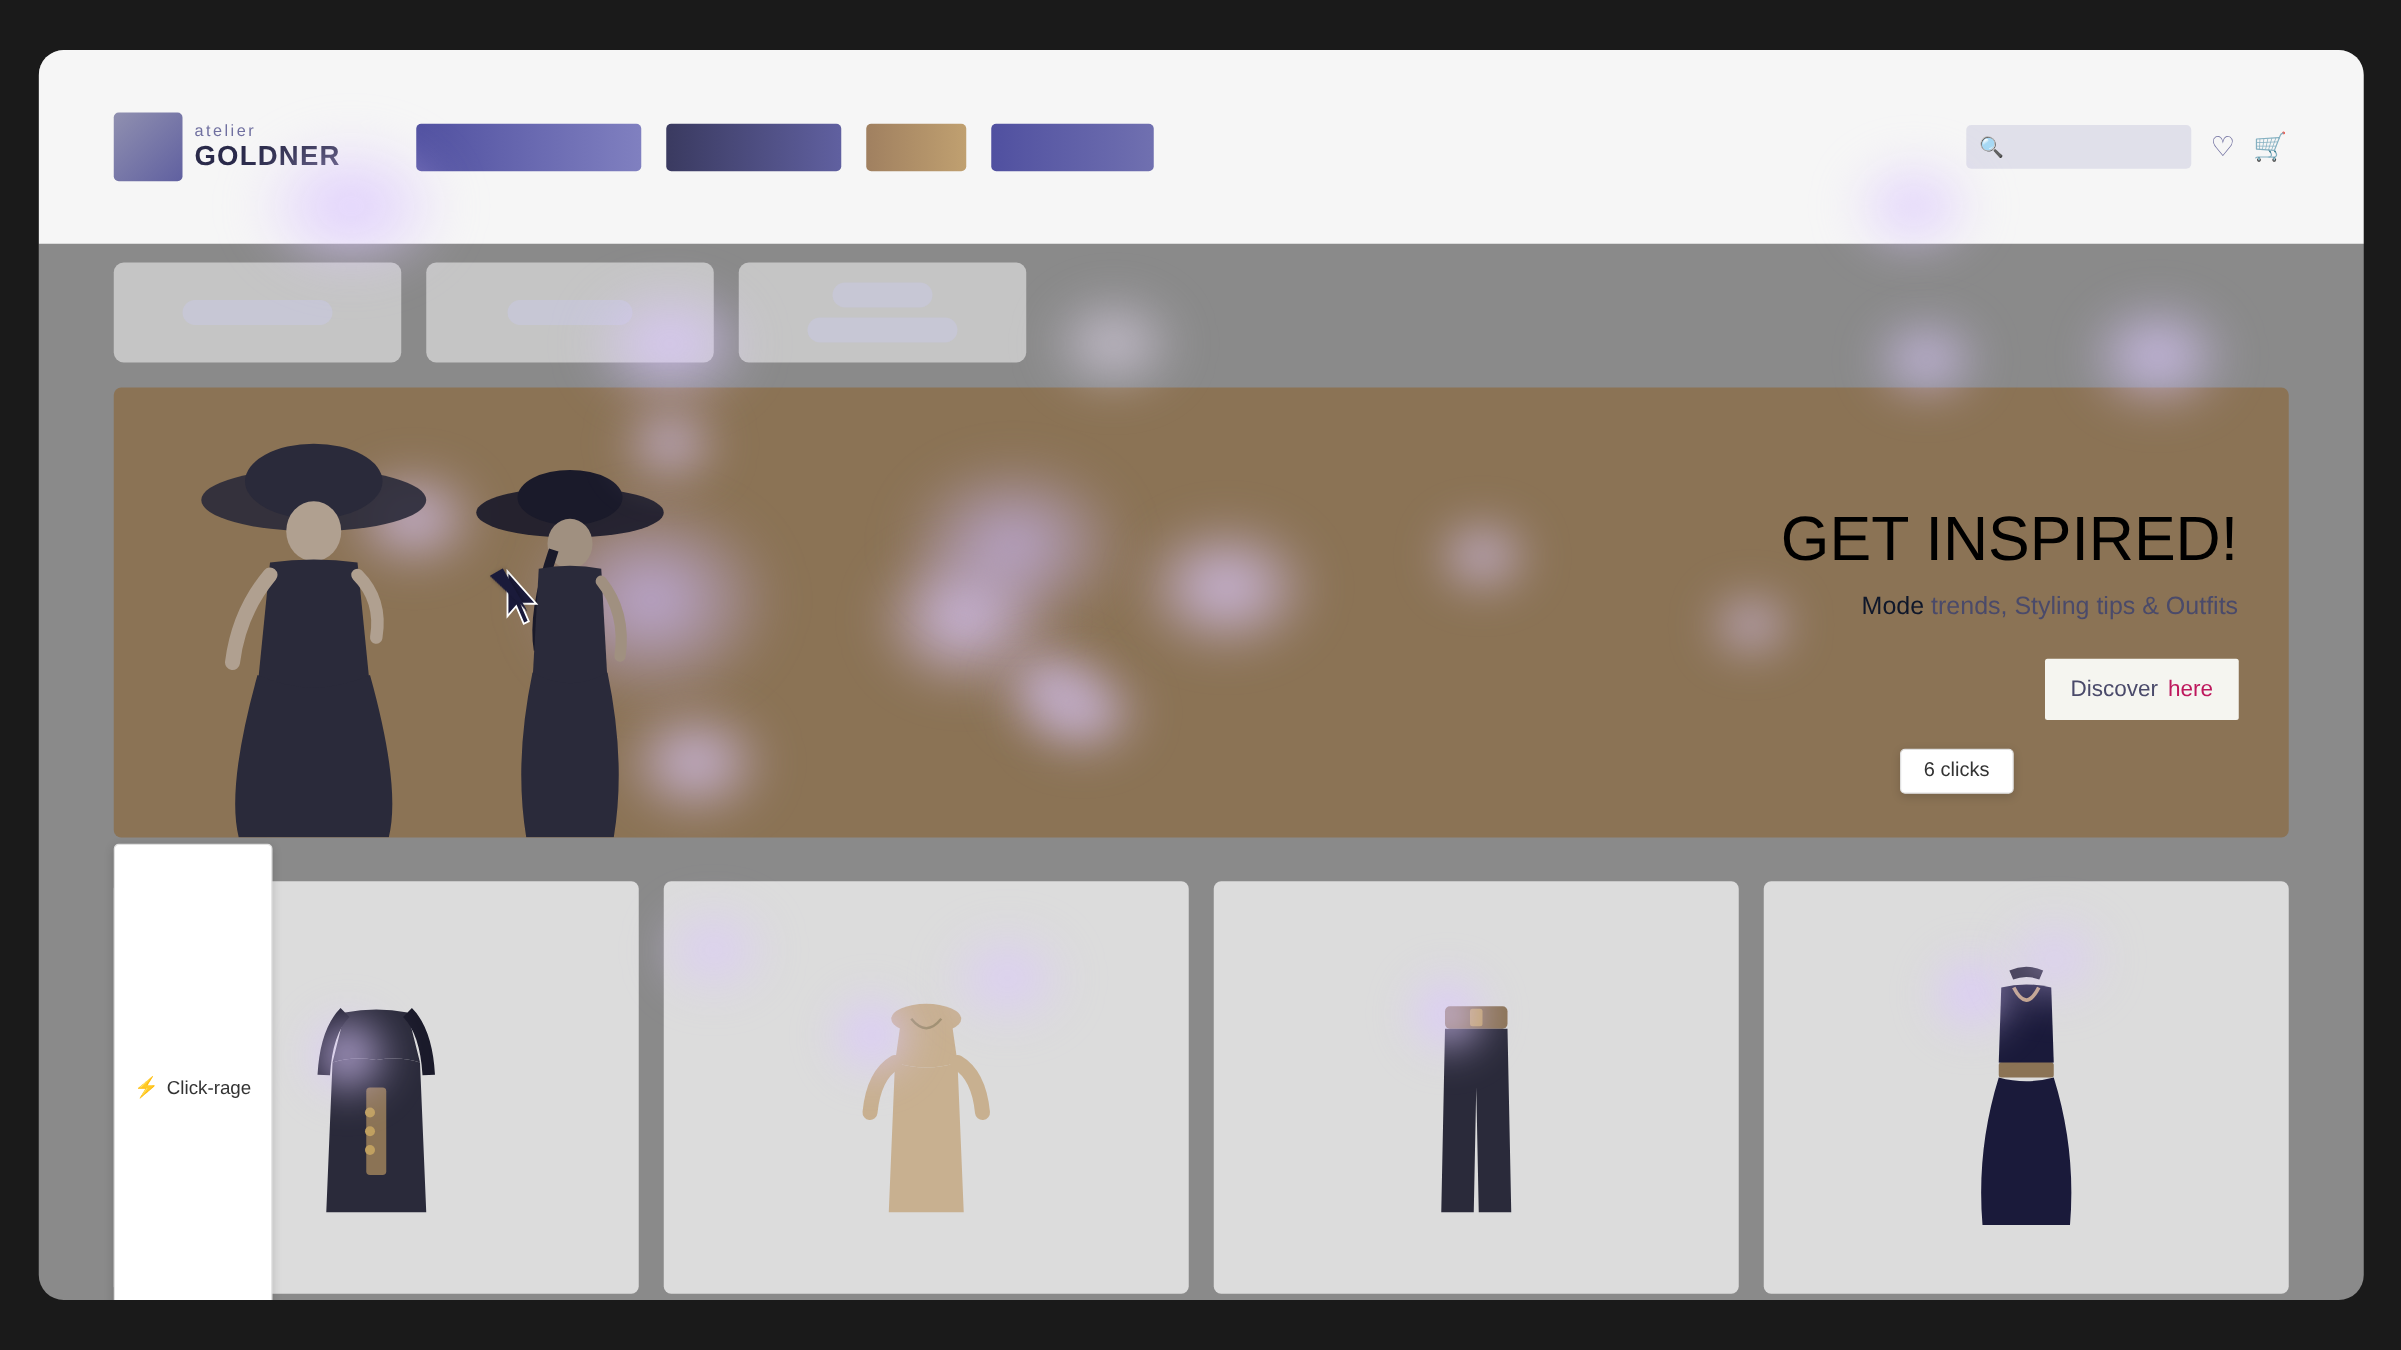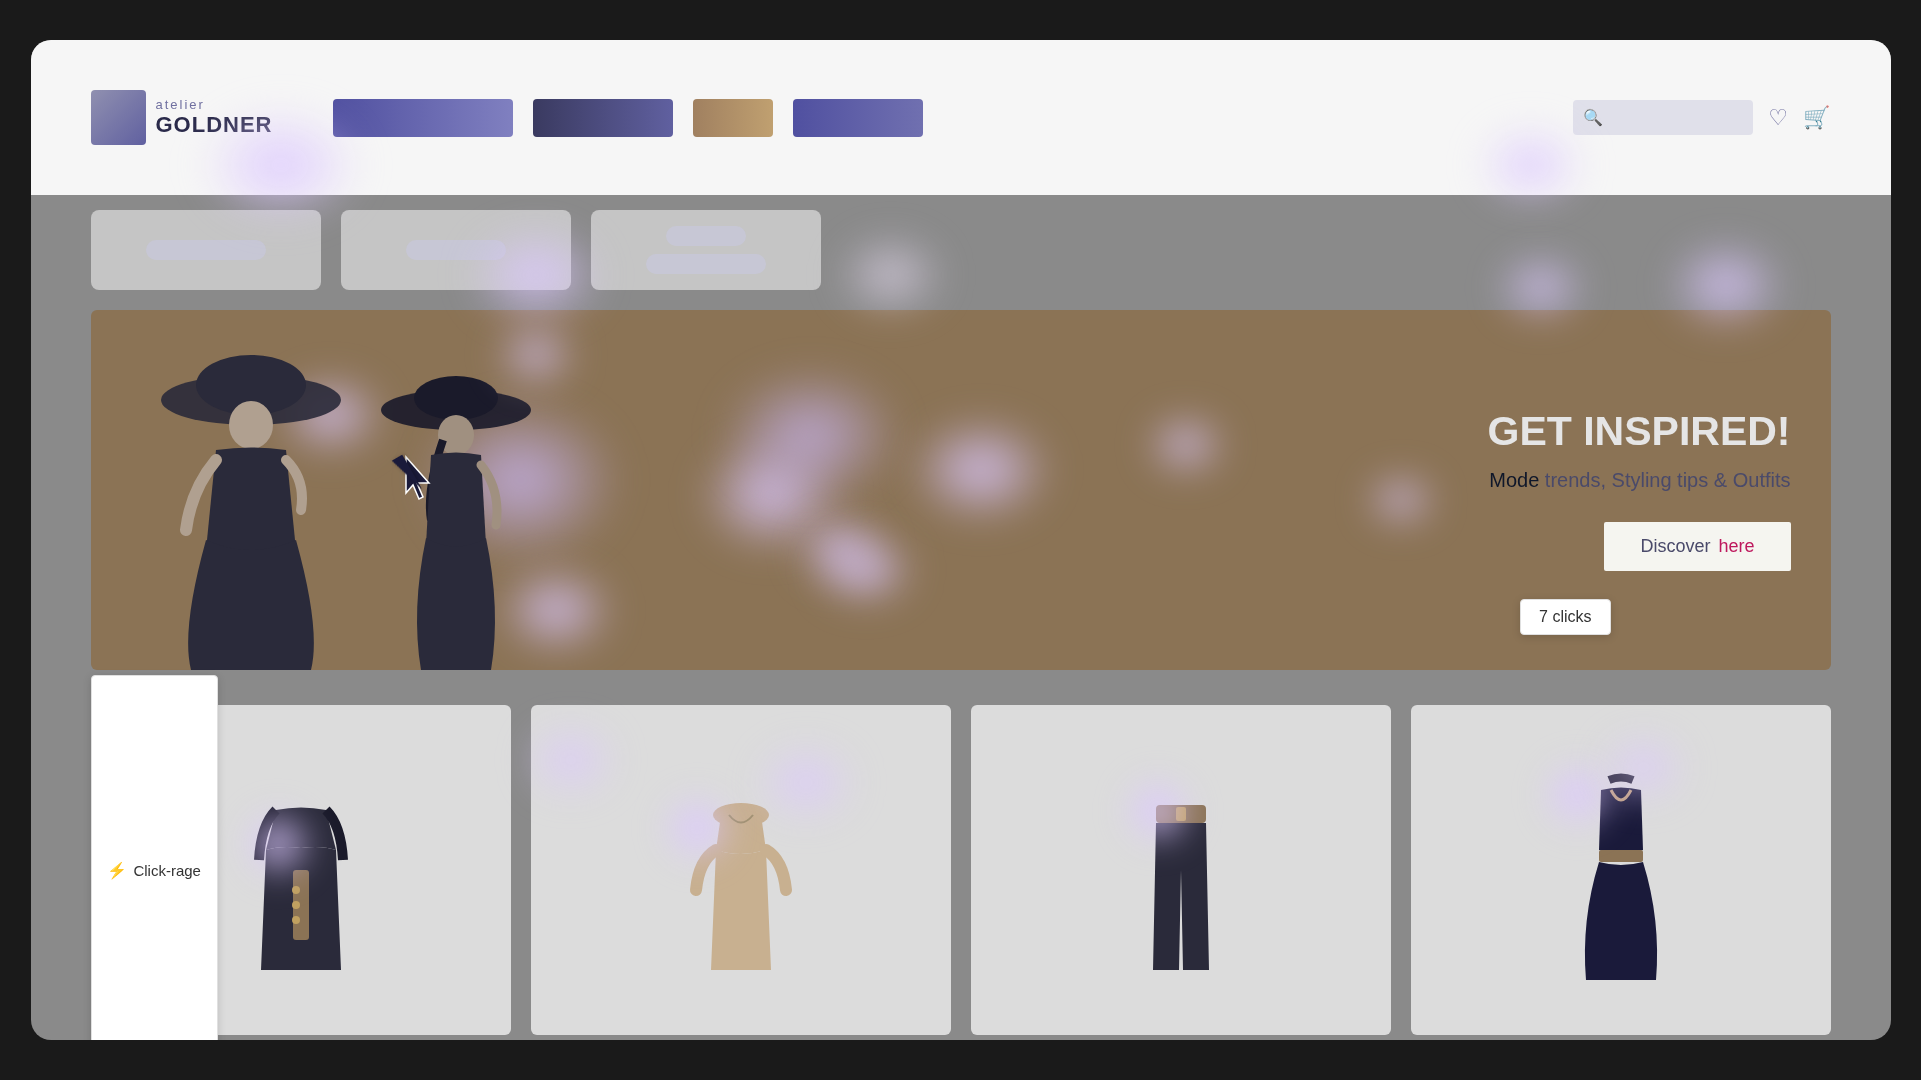--- a/index.html
+++ b/index.html
@@ -165,41 +165,41 @@
     .banner-content {
       position: absolute;
       right: 40px;
       top: 50%;
       transform: translateY(-50%);
       text-align: right;
       width: 45%;
     }
 
     .banner-title {
-      font-size: 41px;
-      font-weight: 700;
-      color: #e5e5e5;
+      font-size: 50px;
+      font-weight: 400;
+      color: #000000;
       line-height: 1.1;
       margin-bottom: 15px;
     }
 
     .banner-subtitle {
       font-size: 20px;
       color: #4a4a6a;
       margin-bottom: 30px;
     }
 
     .banner-subtitle .highlight {
       color: #0f172a;
     }
 
     .discover-btn {
       background: #f5f5f0;
       border: none;
-      padding: 14px 36px;
+      padding: 14px 20px;
       font-size: 18px;
       color: #4a4a6a;
       cursor: pointer;
       border-radius: 2px;
       display: inline-flex;
       align-items: center;
       gap: 8px;
     }
 
     .discover-here {
@@ -432,21 +432,21 @@
       <div class="banner-subtitle">
         <span class="highlight">Mode</span><span> trends, Styling tips &amp; Outfits</span>
       </div>
       <button class="discover-btn">
         <span>Discover </span>
           <span class="discover-here">here</span>
       </button>
     </div>
 
     <div class="clicks-tooltip">
-      <span>7 clicks</span>
+      <span>6 clicks</span>
     </div>
 
   </div>
 
   <div class="click-rage-badge" style="position:absolute;top:635px;left:60px;z-index:20;">
     <span class="lightning-icon">⚡</span>
     <span>Click-rage</span>
   </div>
 
   <div class="cursor">

